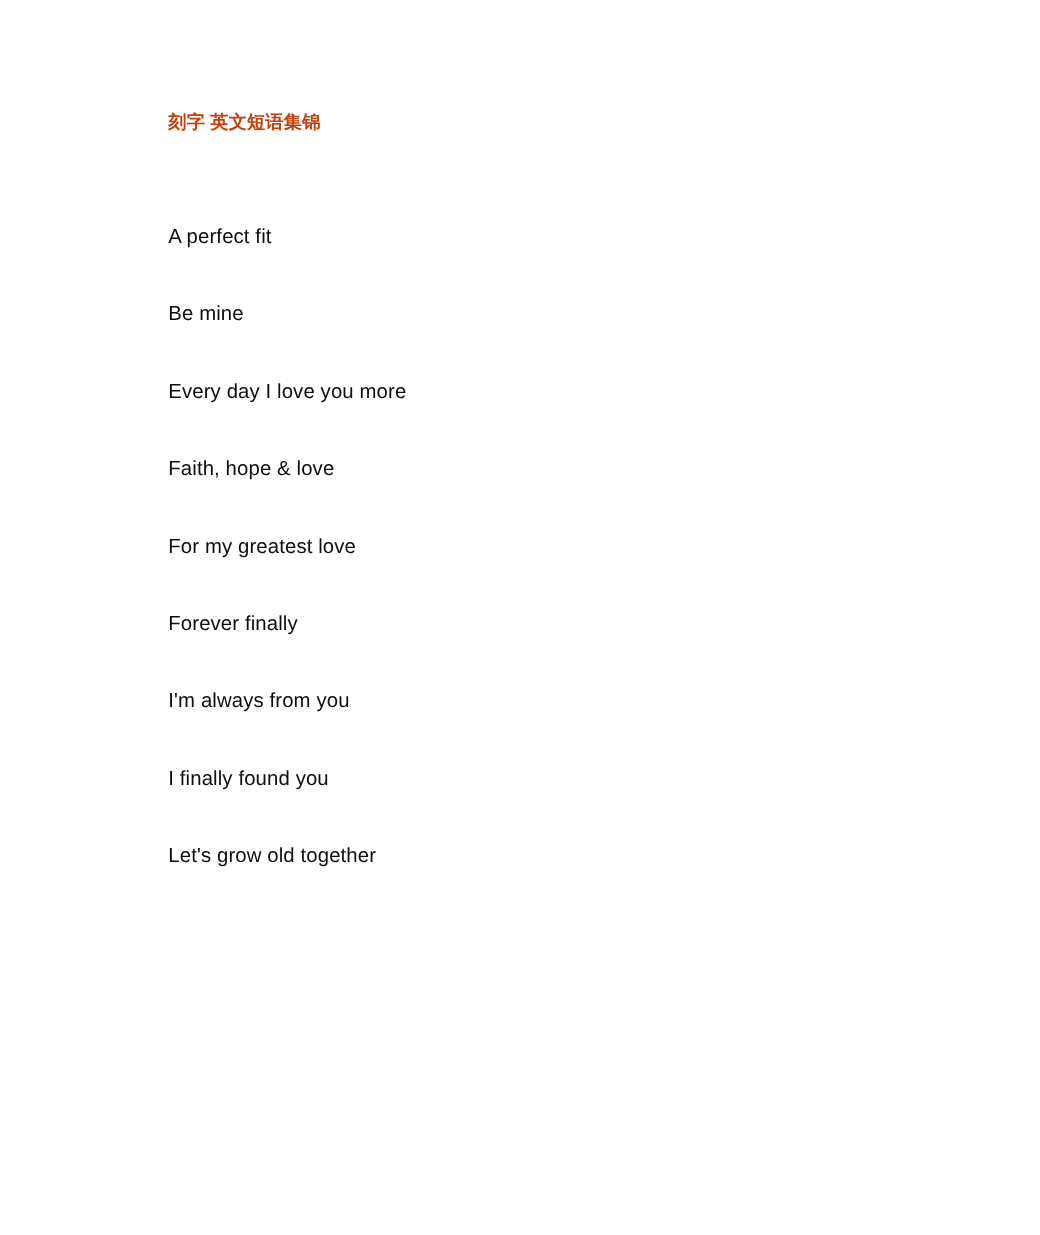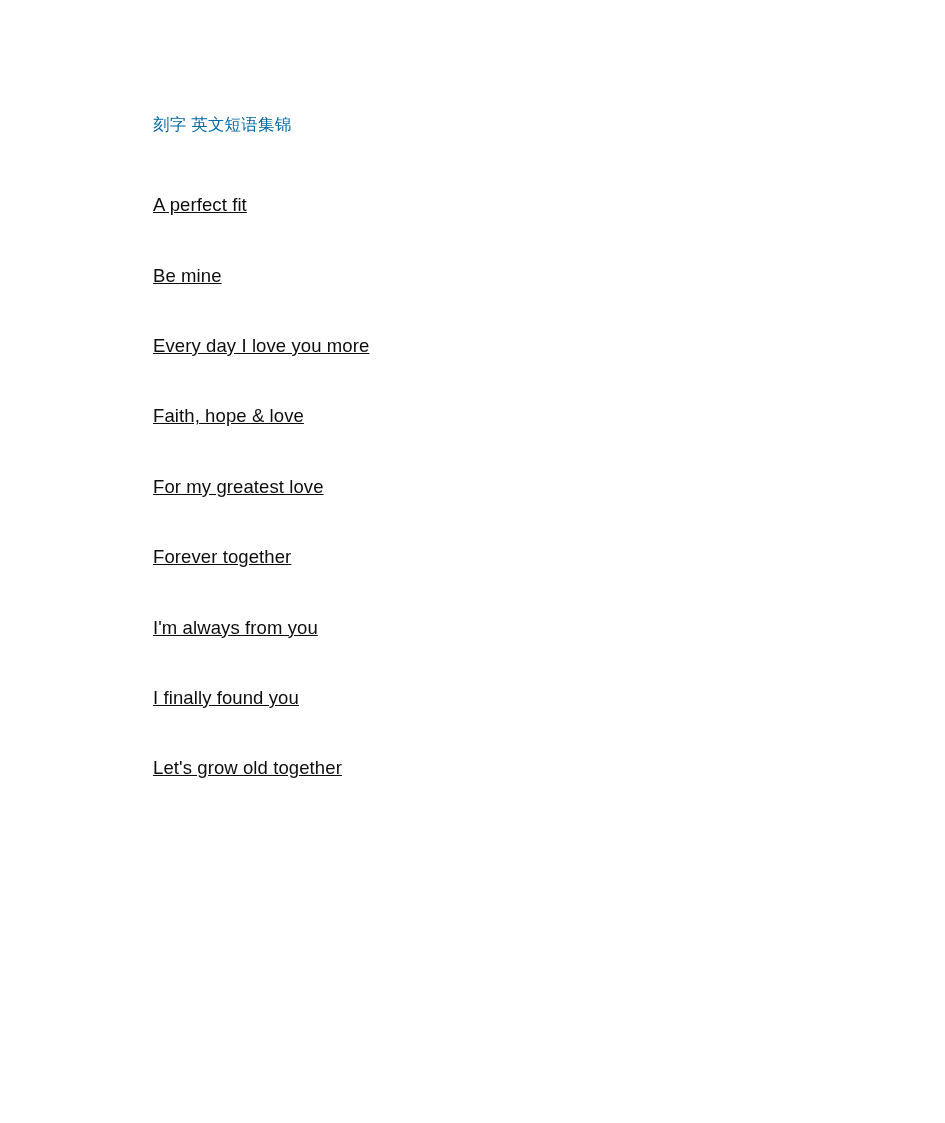--- a/index.html
+++ b/index.html
@@ -22,43 +22,42 @@
     box-sizing: border-box;
   }
   .content {
     position: absolute;
     left: 153px;
     top: 99px;
     width: 700px;
   }
   .doc-title {
     font-size: 16.5px;
-    font-weight: normal;
-    color: #0369a1;
+    font-weight: bold;
+    color: #c2410c;
     line-height: 1.35;
     letter-spacing: 0.2px;
-    margin: 14px 0 0 0;
+    margin: 1px 0 0 0;
     white-space: pre;
   }
   .phrase-list {
     margin: 0;
     padding: 0;
     list-style: none;
   }
   .phrase-item {
     font-size: 18.5px;
     font-weight: normal;
     color: #0d0d0d;
     line-height: 1.35;
     letter-spacing: 0.1px;
     height: 70.4px;
     display: flex;
-    align-items: flex-start;
+    align-items: center;
     white-space: pre;
-    text-decoration: underline;
   }
   .phrase-item:first-child {
     padding-top: 58px;
     height: 128.4px;
     box-sizing: border-box;
   }
 </style>
 </head>
 <body>
 
@@ -66,20 +65,20 @@
   <div class="content">
 
     <h1 class="doc-title">刻字 英文短语集锦</h1>
 
     <ul class="phrase-list">
       <li class="phrase-item"><span>A perfect fit</span></li>
       <li class="phrase-item"><span>Be mine</span></li>
       <li class="phrase-item"><span>Every day I love you more</span></li>
       <li class="phrase-item"><span>Faith, hope &amp; love</span></li>
       <li class="phrase-item"><span>For my greatest love</span></li>
-      <li class="phrase-item"><span>Forever together</span></li>
+      <li class="phrase-item"><span>Forever finally</span></li>
       <li class="phrase-item"><span>I'm always from you</span></li>
       <li class="phrase-item"><span>I finally found you</span></li>
       <li class="phrase-item"><span>Let's grow old together</span></li>
     </ul>
 
   </div>
 </div>
 
 </body></html>

